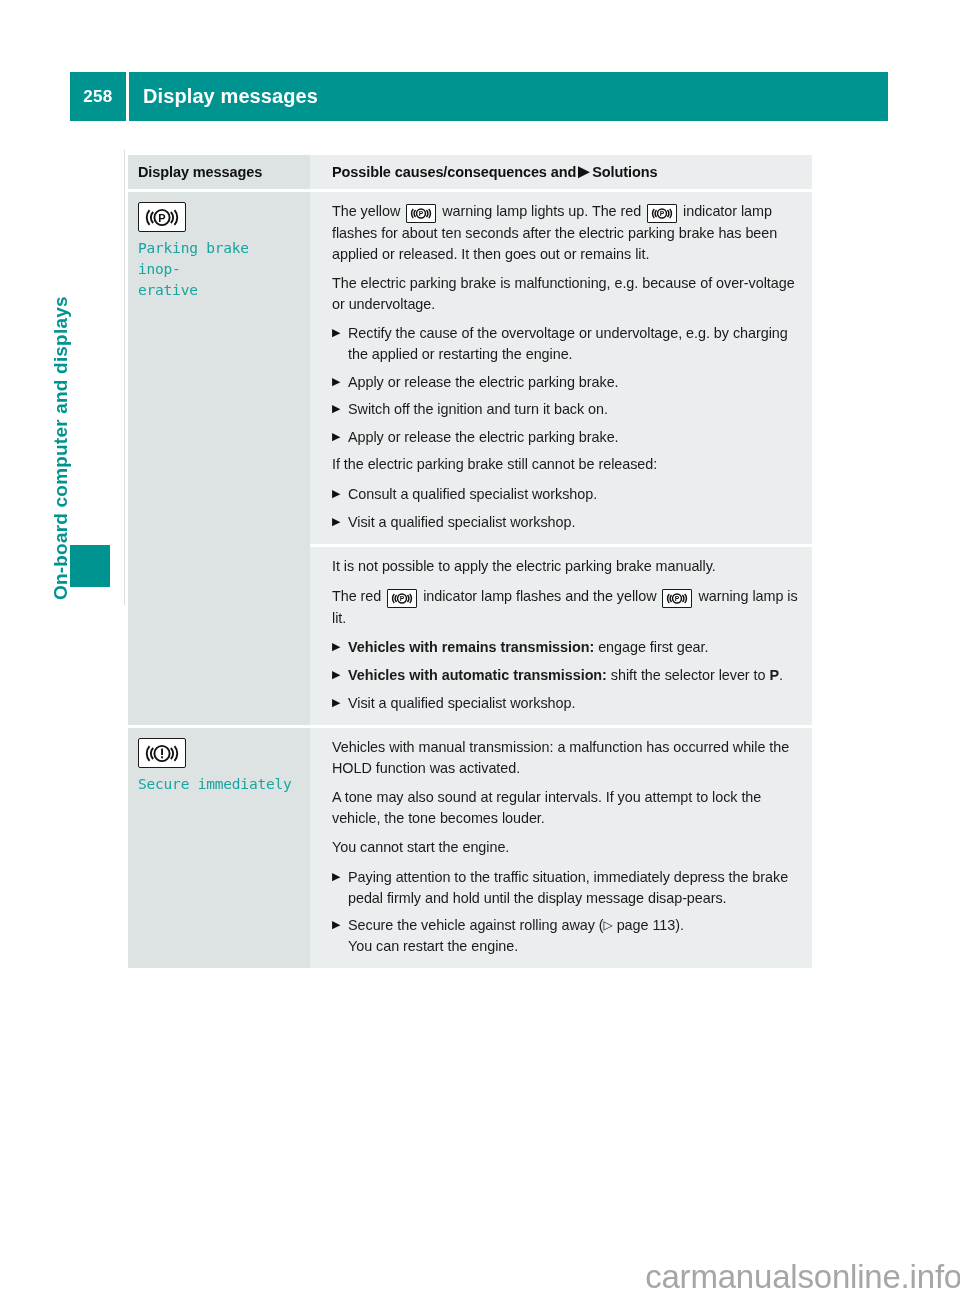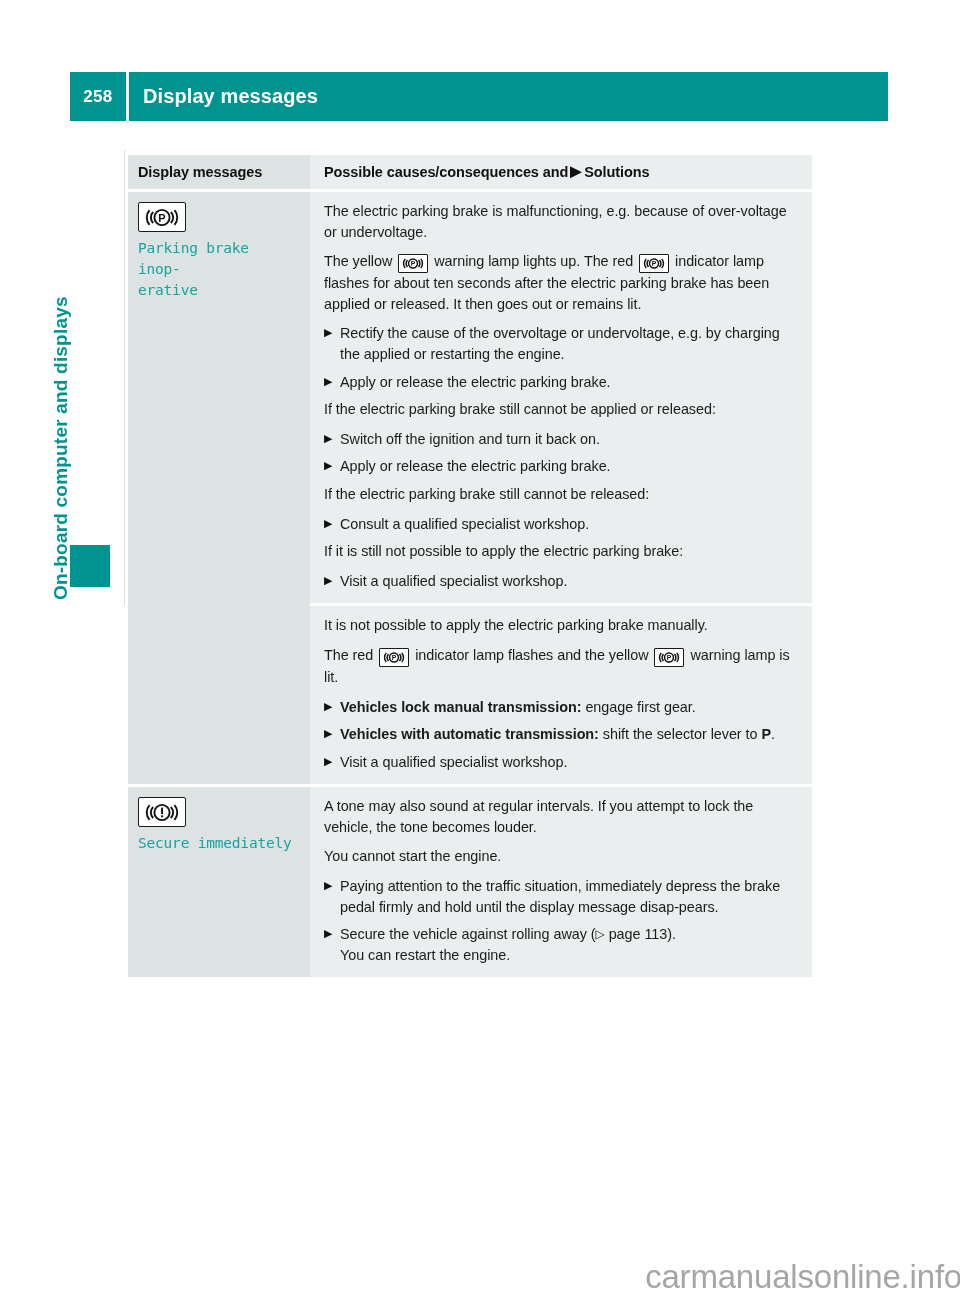--- a/index.html
+++ b/index.html
@@ -102,21 +102,21 @@
     width: 182px;
     flex: 0 0 182px;
     background: #dde2e2;
     box-sizing: border-box;
     padding: 10px 12px 14px 10px;
   }
   .col-right {
     flex: 1 1 auto;
     background: #ebeeee;
     box-sizing: border-box;
-    padding: 9px 14px 12px 14px;
+    padding: 9px 14px 12px 22px;
   }
 
   
   .thead .col-left,
   .thead .col-right {
     padding-top: 9px;
     padding-bottom: 9px;
   }
   .thead .col-left { background: #dde2e2; }
   .thead .col-right { background: #ebeeee; }
@@ -267,70 +267,68 @@
           <path d="M29.5 3.2 A 11 11 0 0 1 29.5 17.8" fill="none" stroke="#111" stroke-width="1.9"></path>
           <path d="M25.8 5.0 A 7.6 7.6 0 0 1 25.8 16.0" fill="none" stroke="#111" stroke-width="1.9"></path>
           <circle cx="17" cy="10.5" r="7.6" fill="none" stroke="#111" stroke-width="1.9"></circle>
           <text x="17" y="15" text-anchor="middle" font-family="'Liberation Sans',sans-serif" font-size="11" font-weight="bold" fill="#111">P</text>
         </svg>
       </div>
       <div class="msg-label">Parking brake inop‐<br>erative</div>
     </div>
 
     <div class="col-right">
-      <p class="ptext">The electric parking brake is malfunctioning, e.g. because of over-voltage or undervoltage.</p>
-
       <p class="ptext">The yellow <span class="icon-inline">
             <svg width="22" height="13" viewBox="0 0 34 21">
               <path d="M4.5 3.2 A 11 11 0 0 0 4.5 17.8" fill="none" stroke="#111" stroke-width="2.4"></path>
               <path d="M8.2 5.0 A 7.6 7.6 0 0 0 8.2 16.0" fill="none" stroke="#111" stroke-width="2.4"></path>
               <path d="M29.5 3.2 A 11 11 0 0 1 29.5 17.8" fill="none" stroke="#111" stroke-width="2.4"></path>
               <path d="M25.8 5.0 A 7.6 7.6 0 0 1 25.8 16.0" fill="none" stroke="#111" stroke-width="2.4"></path>
               <circle cx="17" cy="10.5" r="7.2" fill="none" stroke="#111" stroke-width="2.4"></circle>
               <text x="17" y="15" text-anchor="middle" font-family="'Liberation Sans',sans-serif" font-size="11" font-weight="bold" fill="#111">P</text>
             </svg>
           </span> warning lamp lights up. The red <span class="icon-inline">
             <svg width="22" height="13" viewBox="0 0 34 21">
               <path d="M4.5 3.2 A 11 11 0 0 0 4.5 17.8" fill="none" stroke="#111" stroke-width="2.4"></path>
               <path d="M8.2 5.0 A 7.6 7.6 0 0 0 8.2 16.0" fill="none" stroke="#111" stroke-width="2.4"></path>
               <path d="M29.5 3.2 A 11 11 0 0 1 29.5 17.8" fill="none" stroke="#111" stroke-width="2.4"></path>
               <path d="M25.8 5.0 A 7.6 7.6 0 0 1 25.8 16.0" fill="none" stroke="#111" stroke-width="2.4"></path>
               <circle cx="17" cy="10.5" r="7.2" fill="none" stroke="#111" stroke-width="2.4"></circle>
               <text x="17" y="15" text-anchor="middle" font-family="'Liberation Sans',sans-serif" font-size="11" font-weight="bold" fill="#111">P</text>
             </svg>
           </span> indicator lamp flashes for about ten seconds after the electric parking brake has been applied or released. It then goes out or remains lit.</p>
 
+      <p class="ptext">The electric parking brake is malfunctioning, e.g. because of over-voltage or undervoltage.</p>
+
       <div class="step">
         <span class="step-marker">▶</span>
         <span class="step-body">Rectify the cause of the overvoltage or undervoltage, e.g. by charging the applied or restarting the engine.</span>
       </div>
       <div class="step">
         <span class="step-marker">▶</span>
         <span class="step-body">Apply or release the electric parking brake.</span>
       </div>
 
-      <p class="ptext">If the electric parking brake still cannot be applied or released:</p>
 
       <div class="step">
         <span class="step-marker">▶</span>
         <span class="step-body">Switch off the ignition and turn it back on.</span>
       </div>
       <div class="step">
         <span class="step-marker">▶</span>
         <span class="step-body">Apply or release the electric parking brake.</span>
       </div>
 
       <p class="ptext">If the electric parking brake still cannot be released:</p>
 
       <div class="step">
         <span class="step-marker">▶</span>
         <span class="step-body">Consult a qualified specialist workshop.</span>
       </div>
 
-      <p class="ptext">If it is still not possible to apply the electric parking brake:</p>
 
       <div class="step">
         <span class="step-marker">▶</span>
         <span class="step-body">Visit a qualified specialist workshop.</span>
       </div>
     </div>
   </div>
 
   <div class="trow">
     <div class="col-left" style="padding:0;height:3px;"></div>
@@ -357,21 +355,21 @@
               <path d="M8.2 5.0 A 7.6 7.6 0 0 0 8.2 16.0" fill="none" stroke="#111" stroke-width="2.4"></path>
               <path d="M29.5 3.2 A 11 11 0 0 1 29.5 17.8" fill="none" stroke="#111" stroke-width="2.4"></path>
               <path d="M25.8 5.0 A 7.6 7.6 0 0 1 25.8 16.0" fill="none" stroke="#111" stroke-width="2.4"></path>
               <circle cx="17" cy="10.5" r="7.2" fill="none" stroke="#111" stroke-width="2.4"></circle>
               <text x="17" y="15" text-anchor="middle" font-family="'Liberation Sans',sans-serif" font-size="11" font-weight="bold" fill="#111">P</text>
             </svg>
           </span> warning lamp is lit.</p>
 
       <div class="step">
         <span class="step-marker">▶</span>
-        <span class="step-body"><span class="b">Vehicles lock manual transmission:</span><span> engage first gear.</span></span>
+        <span class="step-body"><span class="b">Vehicles with remains transmission:</span><span> engage first gear.</span></span>
       </div>
 
       <div class="step">
         <span class="step-marker">▶</span>
         <span class="step-body"><span class="b">Vehicles with automatic transmission:</span><span> shift the selector lever to </span><span class="b">P</span><span>.</span></span>
       </div>
 
       <div class="step">
         <span class="step-marker">▶</span>
         <span class="step-body">Visit a qualified specialist workshop.</span>
@@ -391,20 +389,21 @@
           <path d="M25.8 5.0 A 7.6 7.6 0 0 1 25.8 16.0" fill="none" stroke="#111" stroke-width="1.9"></path>
           <circle cx="17" cy="10.5" r="7.6" fill="none" stroke="#111" stroke-width="1.9"></circle>
           <rect x="16.1" y="5.6" width="1.9" height="6.4" fill="#111"></rect>
           <rect x="16.1" y="13.3" width="1.9" height="2" fill="#111"></rect>
         </svg>
       </div>
       <div class="msg-label">Secure immediately</div>
     </div>
 
     <div class="col-right">
+      <p class="ptext">Vehicles with manual transmission: a malfunction has occurred while the HOLD function was activated.</p>
       <p class="ptext">A tone may also sound at regular intervals. If you attempt to lock the vehicle, the tone becomes louder.</p>
       <p class="ptext">You cannot start the engine.</p>
 
       <div class="step">
         <span class="step-marker">▶</span>
         <span class="step-body">Paying attention to the traffic situation, immediately depress the brake pedal firmly and hold until the display message disap-pears.</span>
       </div>
 
       <div class="step">
         <span class="step-marker">▶</span>

